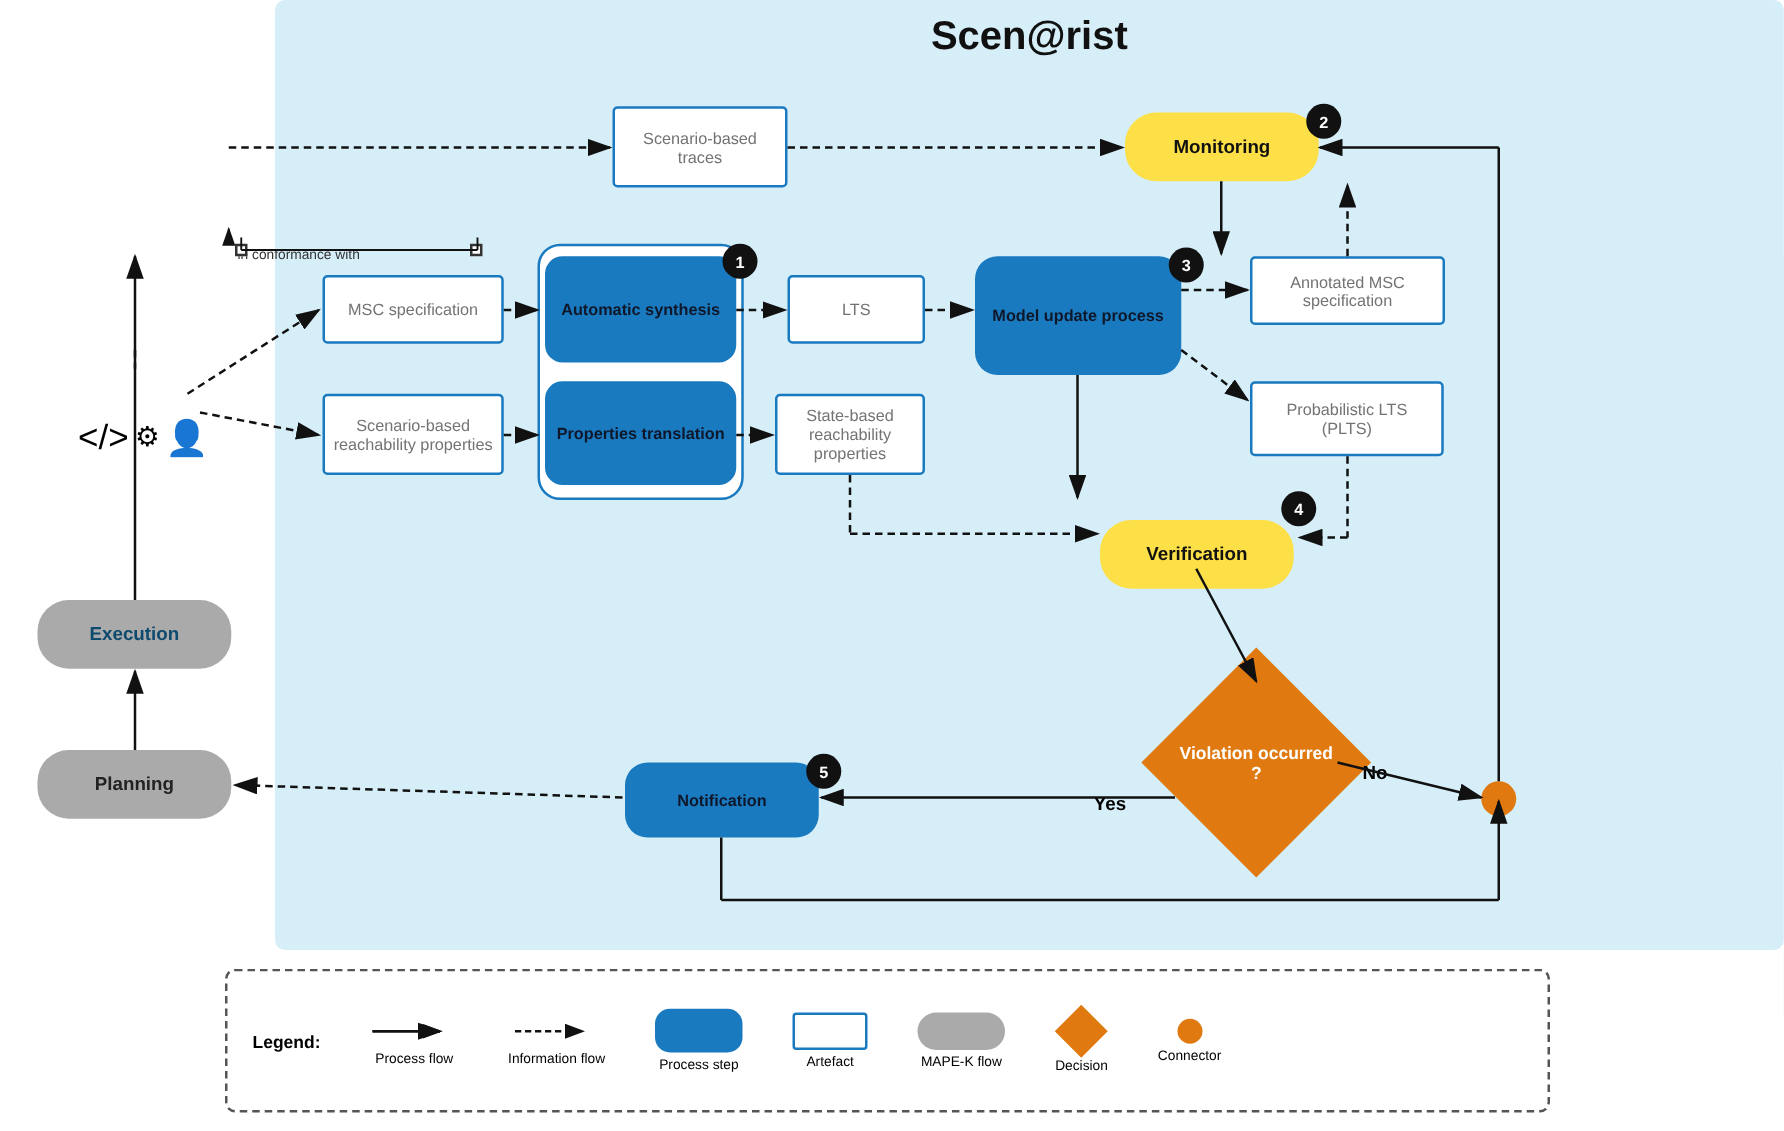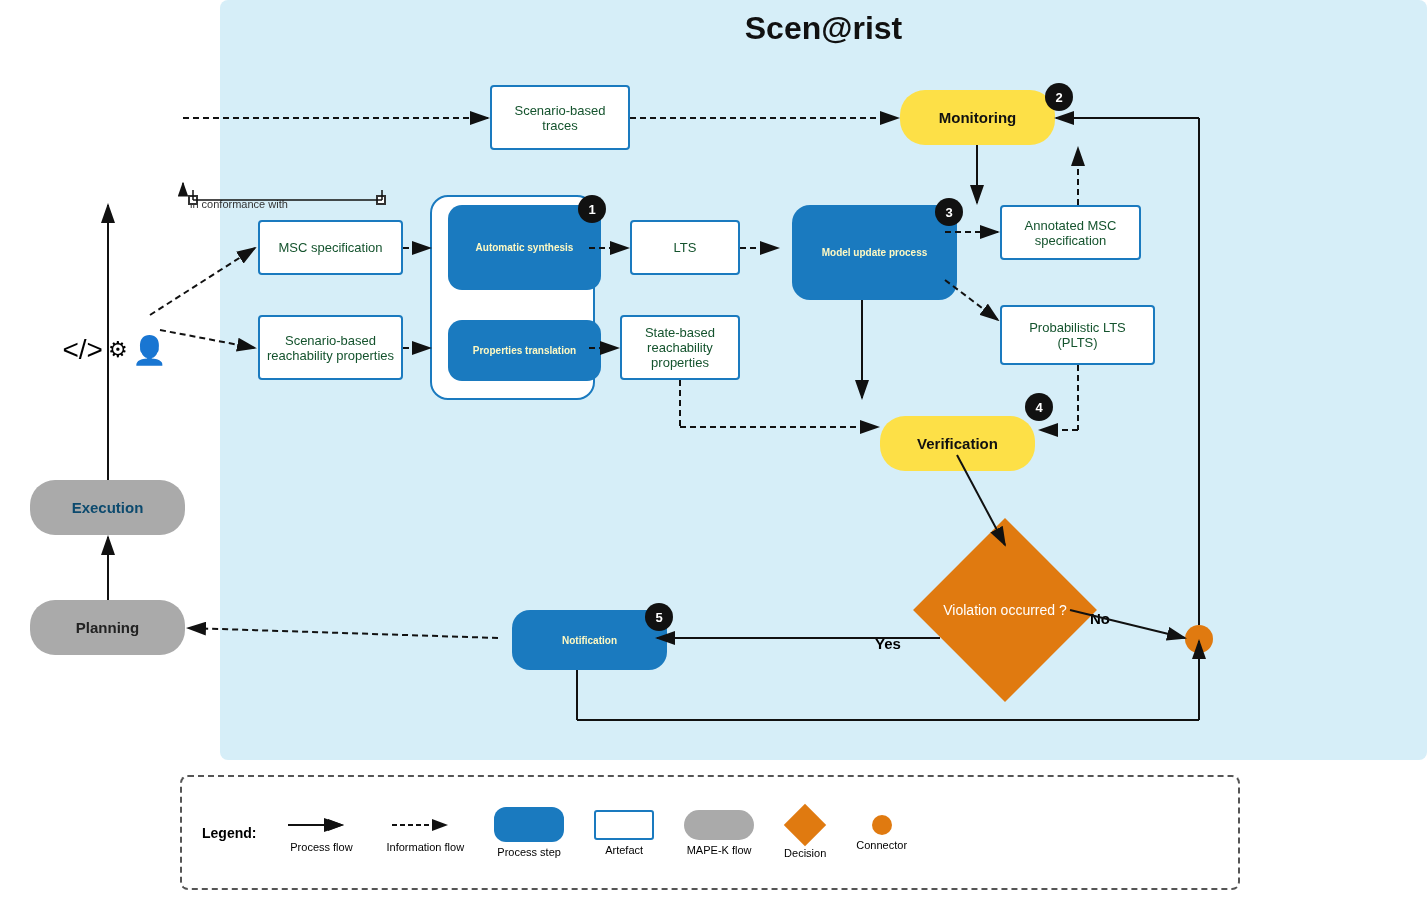--- a/index.html
+++ b/index.html
@@ -42,21 +42,21 @@
     .legend-area {
       position: absolute;
       left: 180px; top: 775px;
       width: 1060px;
       height: 115px;
       border: 2px dashed #555;
       border-radius: 8px;
       display: flex;
       align-items: center;
       padding: 10px 20px;
-      gap: 30px;
+      gap: 40px;
       background: white;
     }
 
     
     .system-box {
       position: absolute;
       left: 18px; top: 40px;
       width: 165px;
       height: 160px;
       border: 2.5px solid #333;
@@ -134,38 +134,37 @@
 
     
     .process-step {
       position: absolute;
       background: #1a7abf;
       border-radius: 18px;
       display: flex;
       align-items: center;
       justify-content: center;
       text-align: center;
-      color: #fef9c3;
-      font-weight: bold;
-      font-size: 10px;
+      color: #0f172a;
+      font-weight: bold;
+      font-size: 13px;
       padding: 8px;
-      margin-left: 12px;
     }
 
     
     .artefact {
       position: absolute;
       background: white;
       border: 2.5px solid #1a7abf;
       border-radius: 4px;
       display: flex;
       align-items: center;
       justify-content: center;
       text-align: center;
-      color: #14532d;
+      color: #737373;
       font-size: 13px;
       padding: 6px;
     }
 
     
     .mape-phase {
       position: absolute;
       background: #fde047;
       border-radius: 25px;
       display: flex;
@@ -202,21 +201,21 @@
       background: #e07a10;
       transform: rotate(45deg);
     }
 
     .diamond-label {
       position: absolute;
       display: flex;
       align-items: center;
       justify-content: center;
       text-align: center;
-      font-weight: normal;
+      font-weight: bold;
       font-size: 14px;
       color: white;
       transform: rotate(0deg);
     }
 
     
     .connector-circle {
       position: absolute;
       width: 28px;
       height: 28px;
@@ -326,21 +325,21 @@
   <div class="artefact" style="left:258px; top:315px; width:145px; height:65px;">
     <span>Scenario-based reachability properties</span>
   </div>
 
   <div style="position:absolute; left:430px; top:195px; width:165px; height:205px; border:2.5px solid #1a7abf; border-radius:18px; background:white;"></div>
 
   <div class="process-step" style="left:436px; top:205px; width:153px; height:85px; border-radius:14px;">
     <span>Automatic synthesis</span>
   </div>
 
-  <div class="process-step" style="left:436px; top:320px; width:153px; height:61px; border-radius:14px;">
+  <div class="process-step" style="left:436px; top:305px; width:153px; height:83px; border-radius:14px;">
     <span>Properties translation</span>
   </div>
 
   <div class="circle-badge" style="left:578px; top:195px;">1</div>
 
   <div class="artefact" style="left:630px; top:220px; width:110px; height:55px;">
     <span>LTS</span>
   </div>
 
   <div class="artefact" style="left:620px; top:315px; width:120px; height:65px;">
@@ -352,21 +351,21 @@
   </div>
 
   <div class="circle-badge" style="left:935px; top:198px;">3</div>
 
   <div class="mape-phase" style="left:900px; top:90px; width:155px; height:55px;">
     <span>Monitoring</span>
   </div>
 
   <div class="circle-badge" style="left:1045px; top:83px;">2</div>
 
-  <div class="artefact" style="left:1000px; top:205px; width:141px; height:55px;text-align:center;">
+  <div class="artefact" style="left:1000px; top:205px; width:156px; height:55px;text-align:center;">
     <span>Annotated MSC specification</span>
   </div>
 
   <div class="artefact" style="left:1000px; top:305px; width:155px; height:60px;">
     <span>Probabilistic LTS (PLTS)</span>
   </div>
 
   <div class="mape-phase" style="left:880px; top:400px; width:155px; height:55px;margin-top:16px;">
     <span>Verification</span>
   </div>

